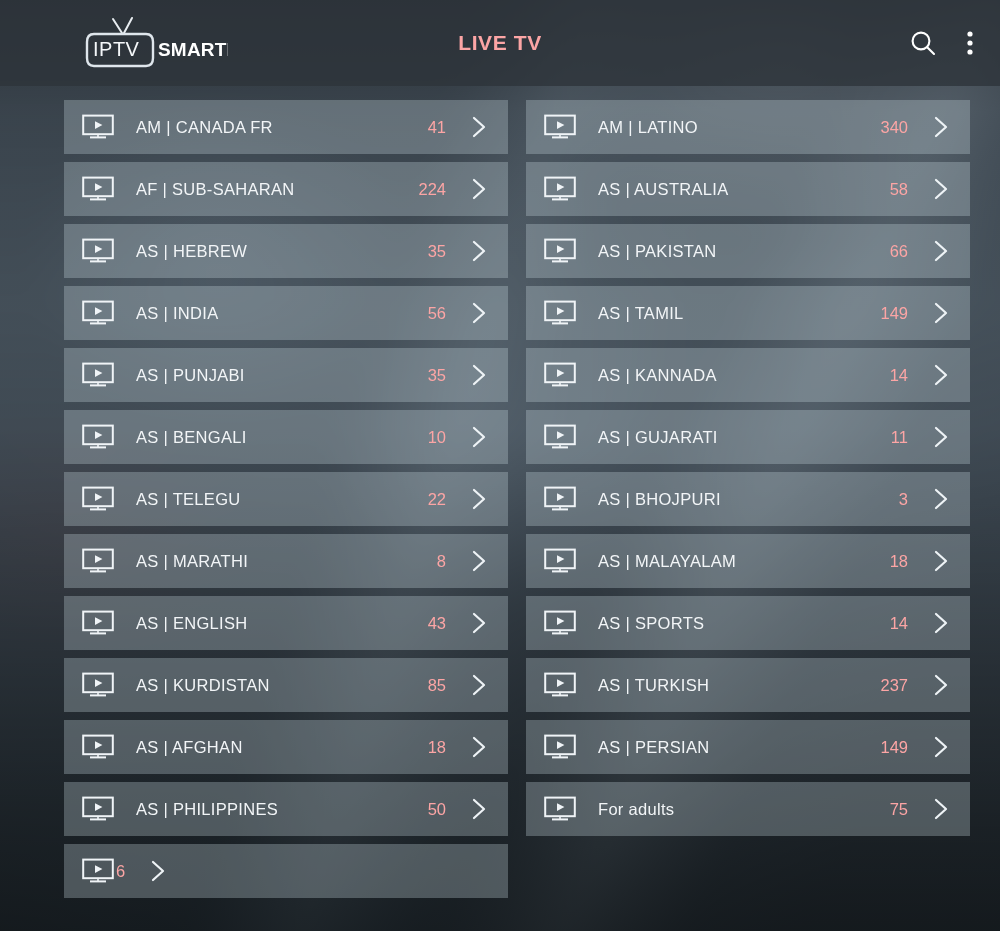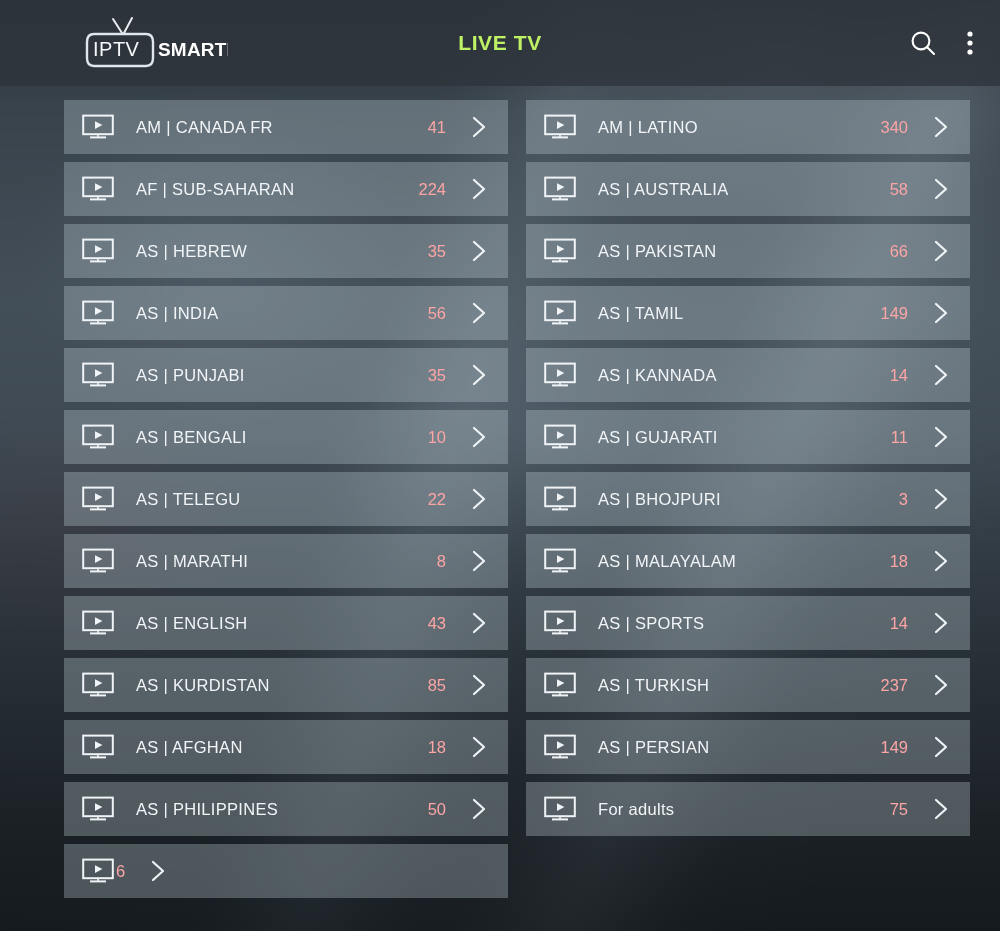--- a/index.html
+++ b/index.html
@@ -42,21 +42,21 @@
     width:1000px; height:86px;
     background:rgba(45,51,58,0.78);
     display:flex; align-items:center;
     z-index:5;
   }
   #logo { display:flex; align-items:center; margin-left:68px; }
   #logo svg { display:block; }
   #title {
     position:absolute; left:0; right:0;
     text-align:center;
-    color:#bef264;
+    color:#fca5a5;
     font-size:21px; font-weight:bold;
     letter-spacing:0.6px;
     pointer-events:none;
   }
   #header-actions {
     margin-left:auto; margin-right:26px;
     display:flex; align-items:center; gap:28px;
     z-index:6;
   }
   .hdr-btn { cursor:pointer; display:flex; align-items:center; justify-content:center; }

